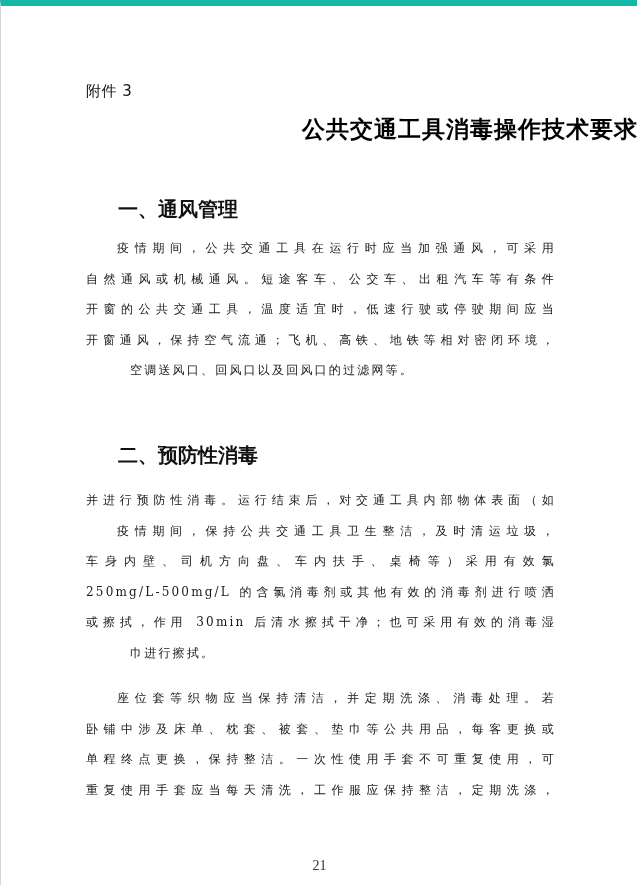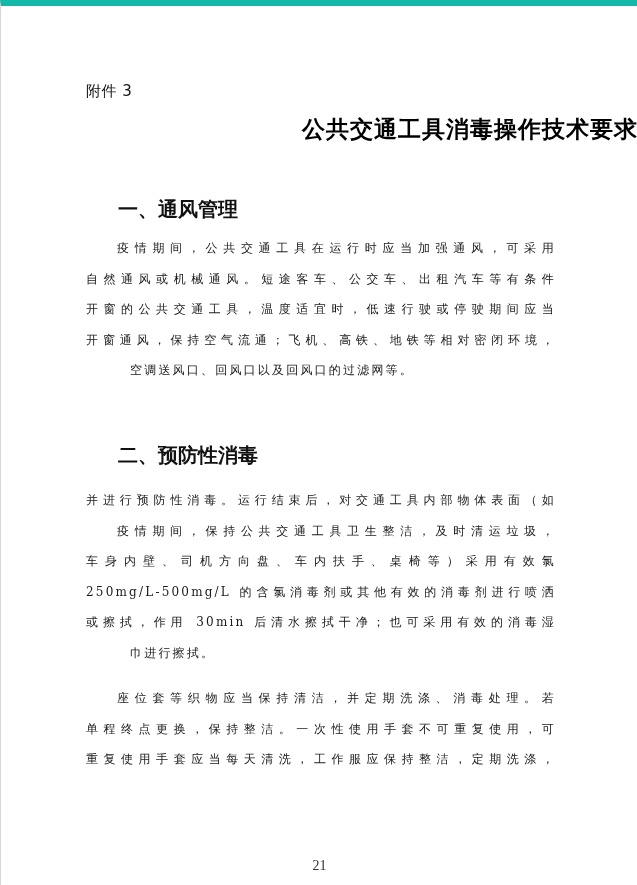--- a/index.html
+++ b/index.html
@@ -114,19 +114,20 @@
     <span class="line">并进行预防性消毒。运行结束后，对交通工具内部物体表面（如</span>
     <span class="line indent">疫情期间，保持公共交通工具卫生整洁，及时清运垃圾，</span>
     <span class="line">车身内壁、司机方向盘、车内扶手、桌椅等）采用有效氯</span>
     <span class="line">250mg/L-500mg/L 的含氯消毒剂或其他有效的消毒剂进行喷洒</span>
     <span class="line">或擦拭，作用 30min 后清水擦拭干净；也可采用有效的消毒湿</span>
     <span class="line last">巾进行擦拭。</span>
   </div>
 
   <div class="para" style="top:677px;">
     <span class="line indent">座位套等织物应当保持清洁，并定期洗涤、消毒处理。若</span>
+    <span class="line">卧铺中涉及床单、枕套、被套、垫巾等公共用品，每客更换或</span>
     <span class="line">单程终点更换，保持整洁。一次性使用手套不可重复使用，可</span>
     <span class="line">重复使用手套应当每天清洗，工作服应保持整洁，定期洗涤，</span>
   </div>
 
   <div class="page-number">21</div>
 
 </div>
 
 </body></html>

